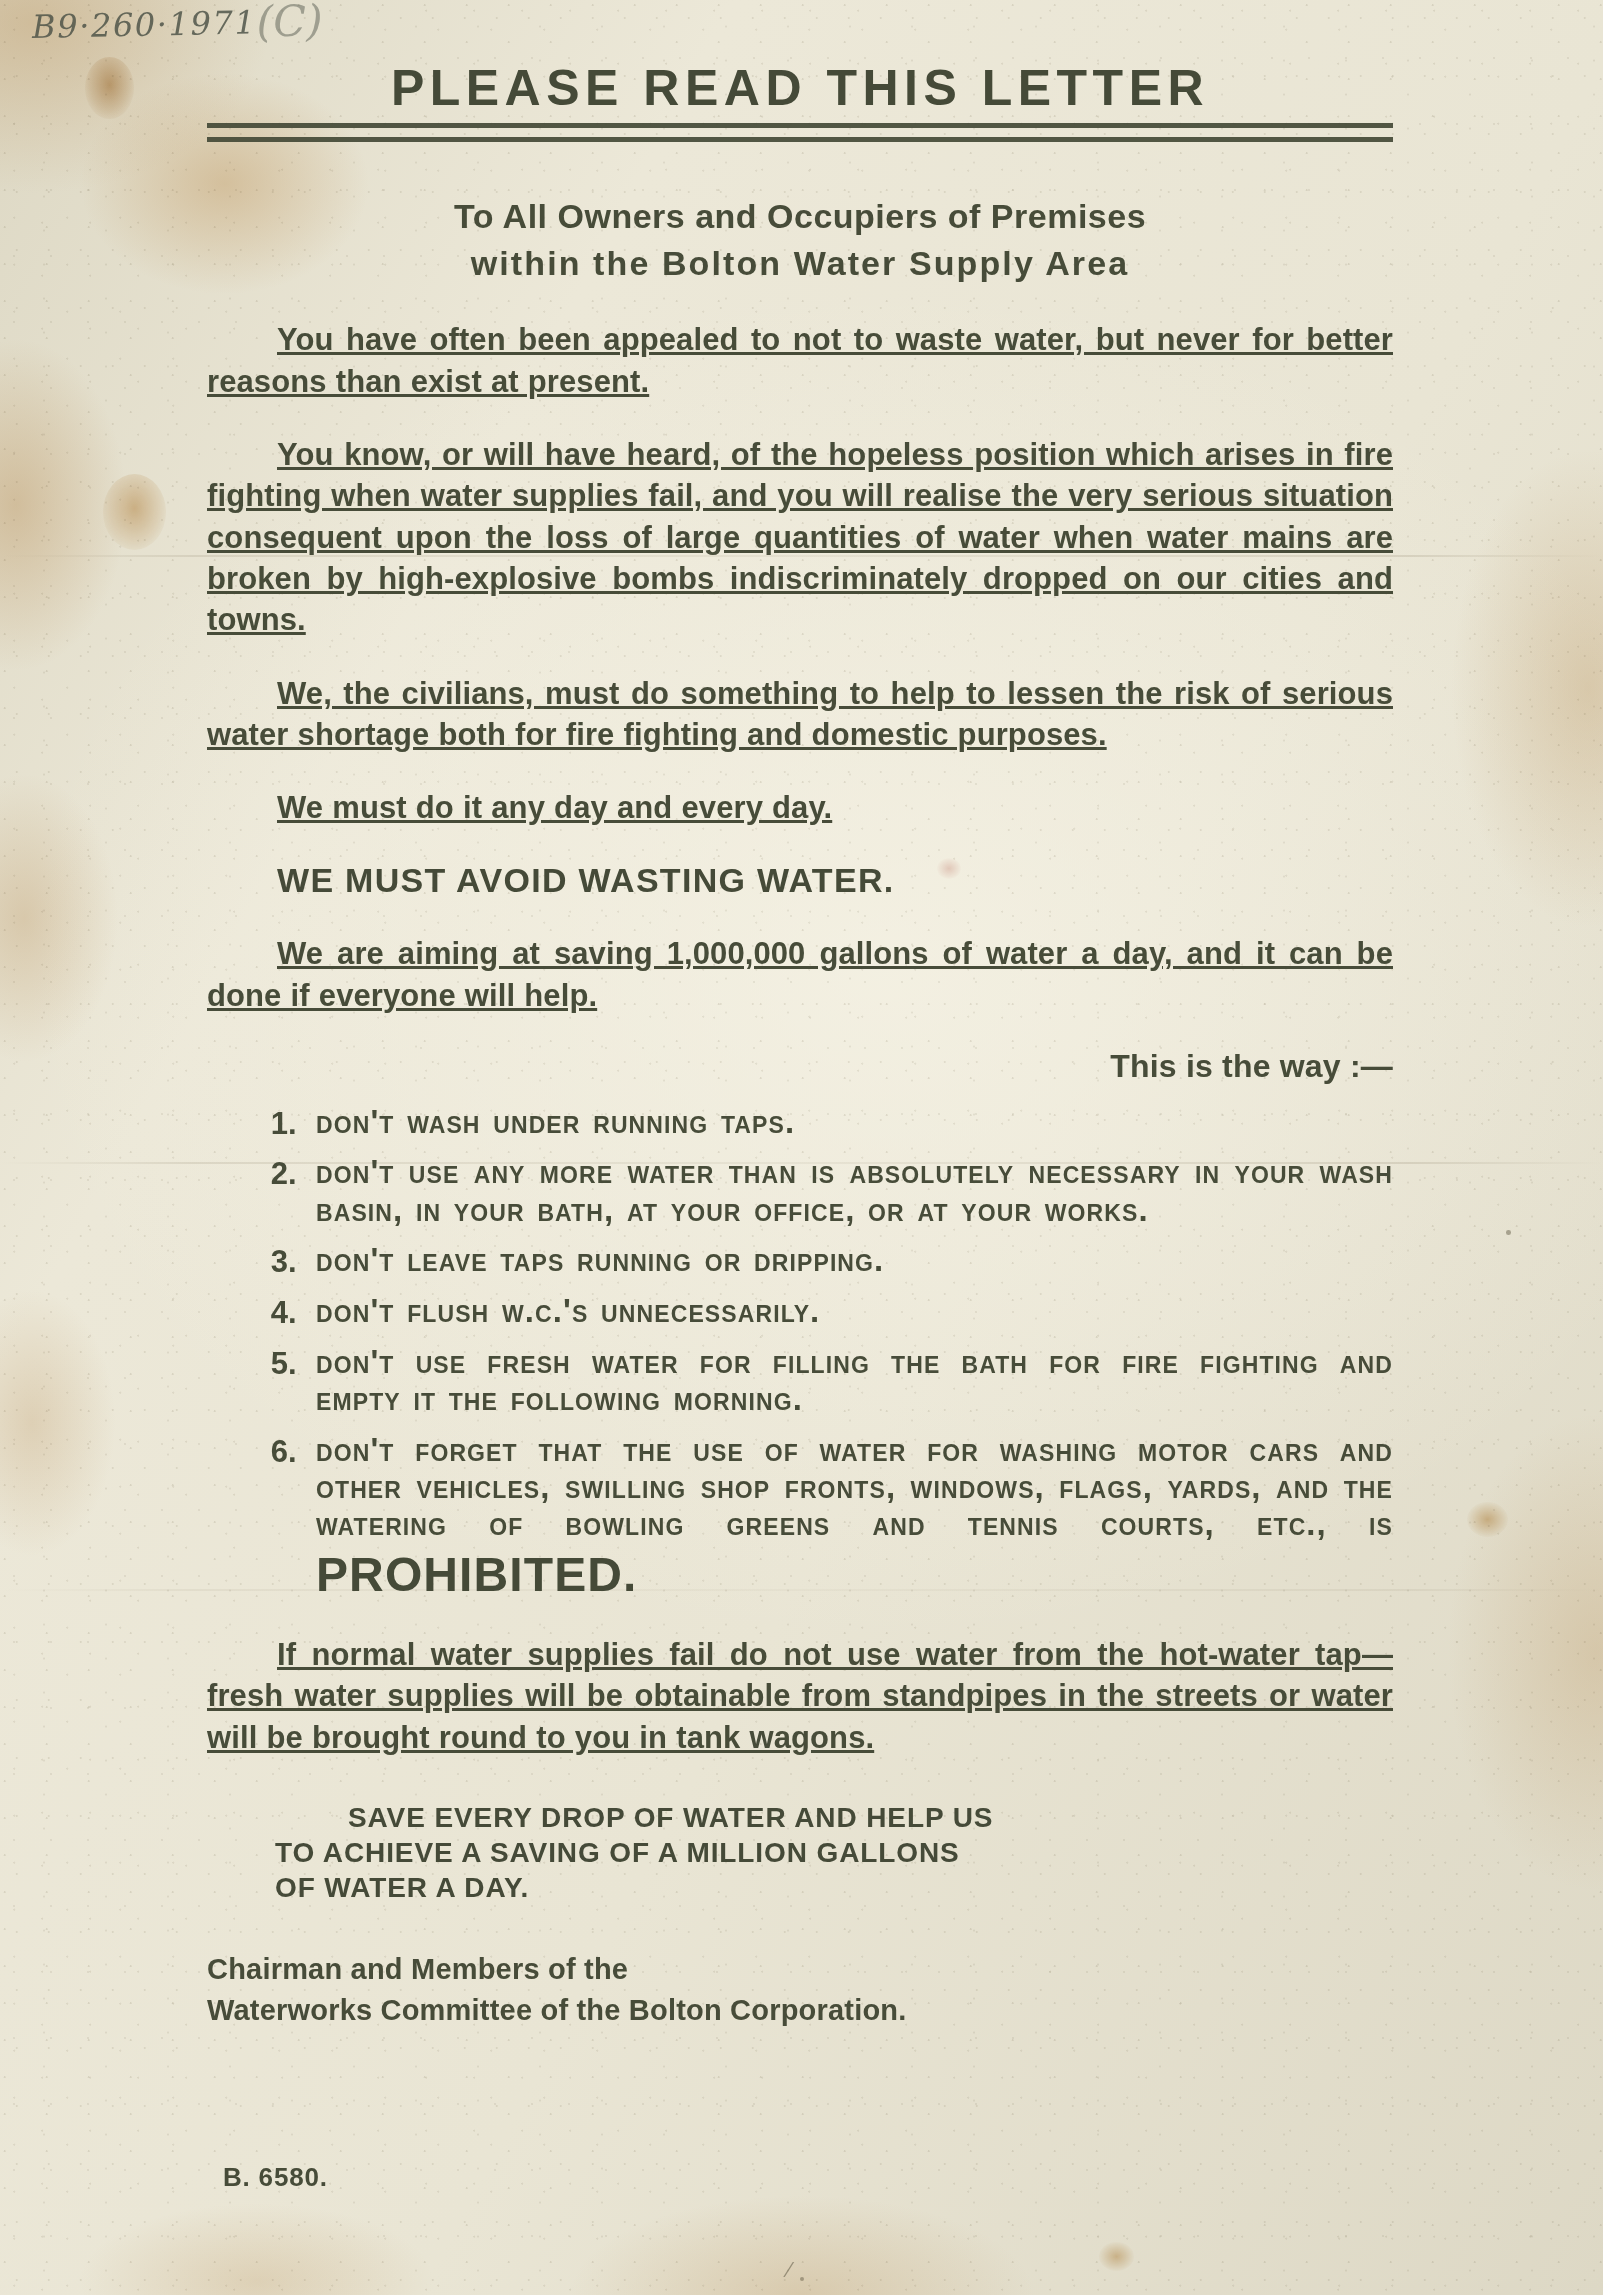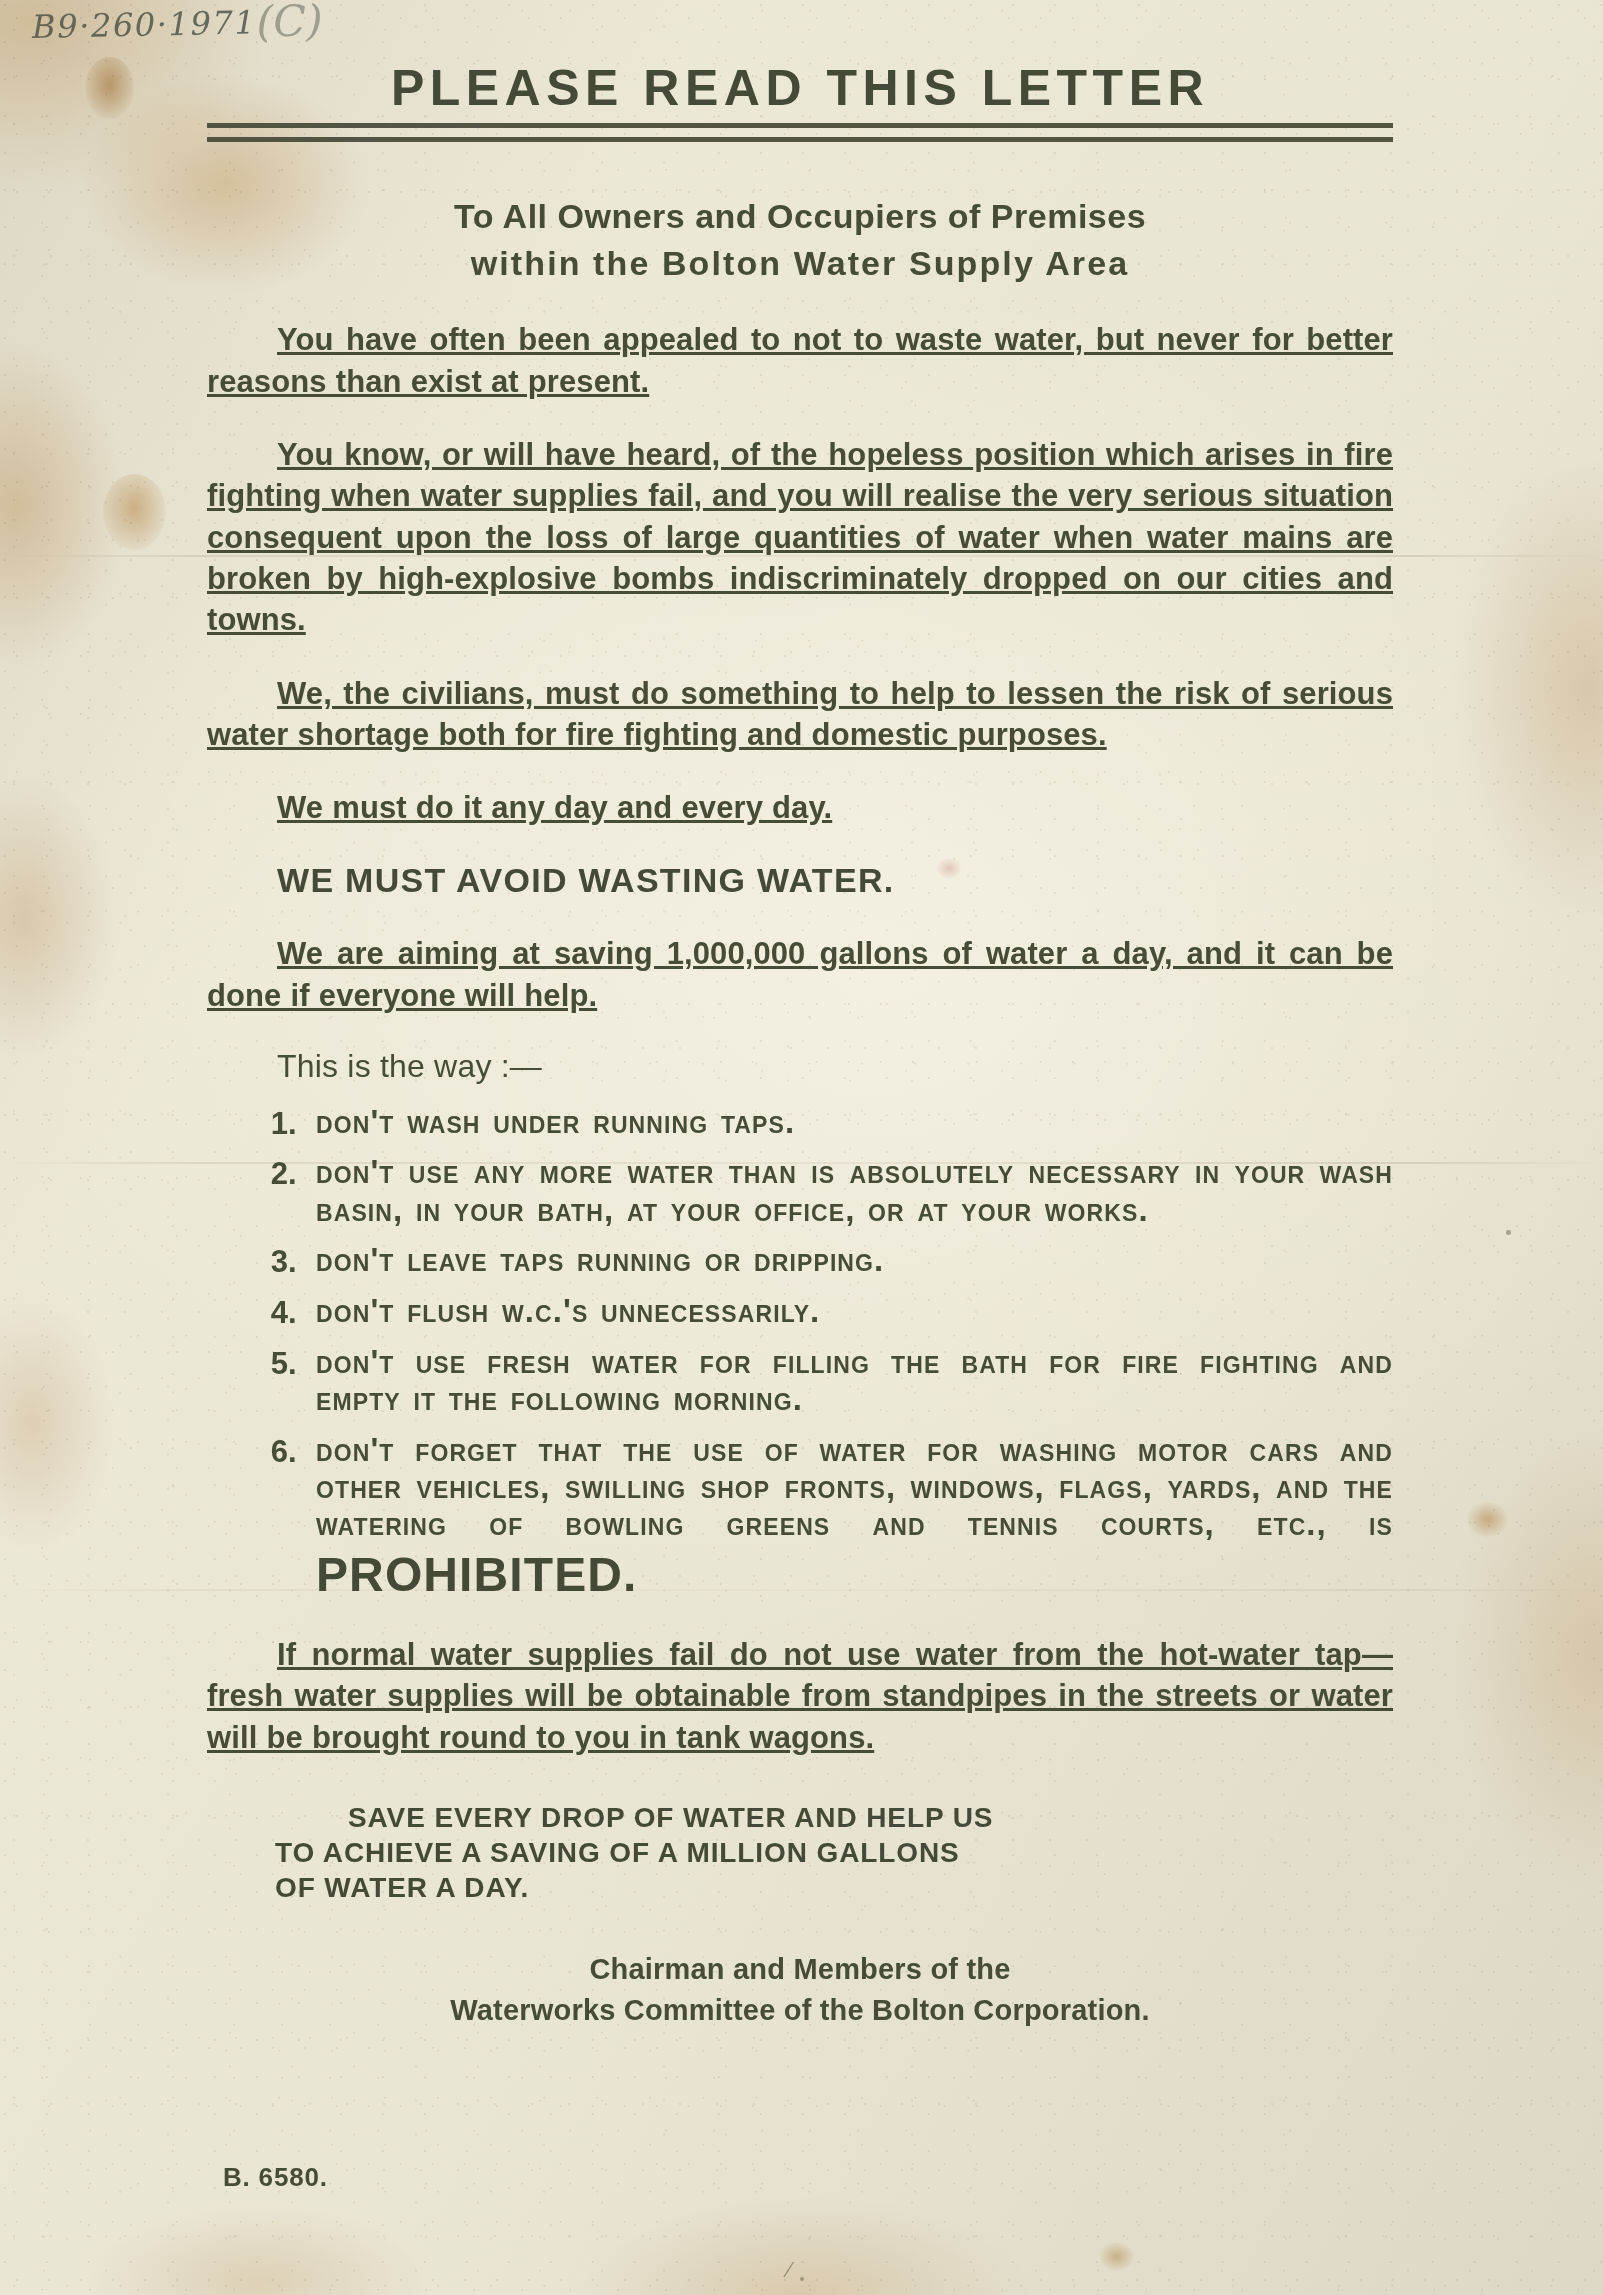--- a/index.html
+++ b/index.html
@@ -160,26 +160,27 @@
     font-weight: 700;
     font-size: 34px;
     line-height: 1.25;
     text-indent: 70px;
     margin-top: 30px;
     letter-spacing: 1.3px;
     color: #454a38;
   }
 
   .lead-in {
-    font-weight: 400;
+    font-weight: 700;
     font-size: 32px;
     text-indent: 70px;
     margin-top: 32px;
     letter-spacing: 0.2px;
     color: #474c39;
+    text-align: right;
   }
 
   
   ol.rules {
     list-style: none;
     margin: 17.4px 0 0 0;
     padding: 0 0 0 49px;
   }
   ol.rules li {
     position: relative;
@@ -234,21 +235,21 @@
     text-align-last: left;
     margin-top: 42px;
     padding-left: 68px;
     color: #454a38;
   }
   .closing .l1 { display: block; padding-left: 73px; }
   .closing .l2, .closing .l3 { display: block; }
 
   .signature {
     margin-top: 44px;
-    text-align: center;
+    text-align: left;
     font-weight: 700;
     font-size: 29px;
     line-height: 1.42;
     letter-spacing: 0.2px;
     color: #474c39;
   }
 
   .refno {
     position: absolute;
     left: 16px;

